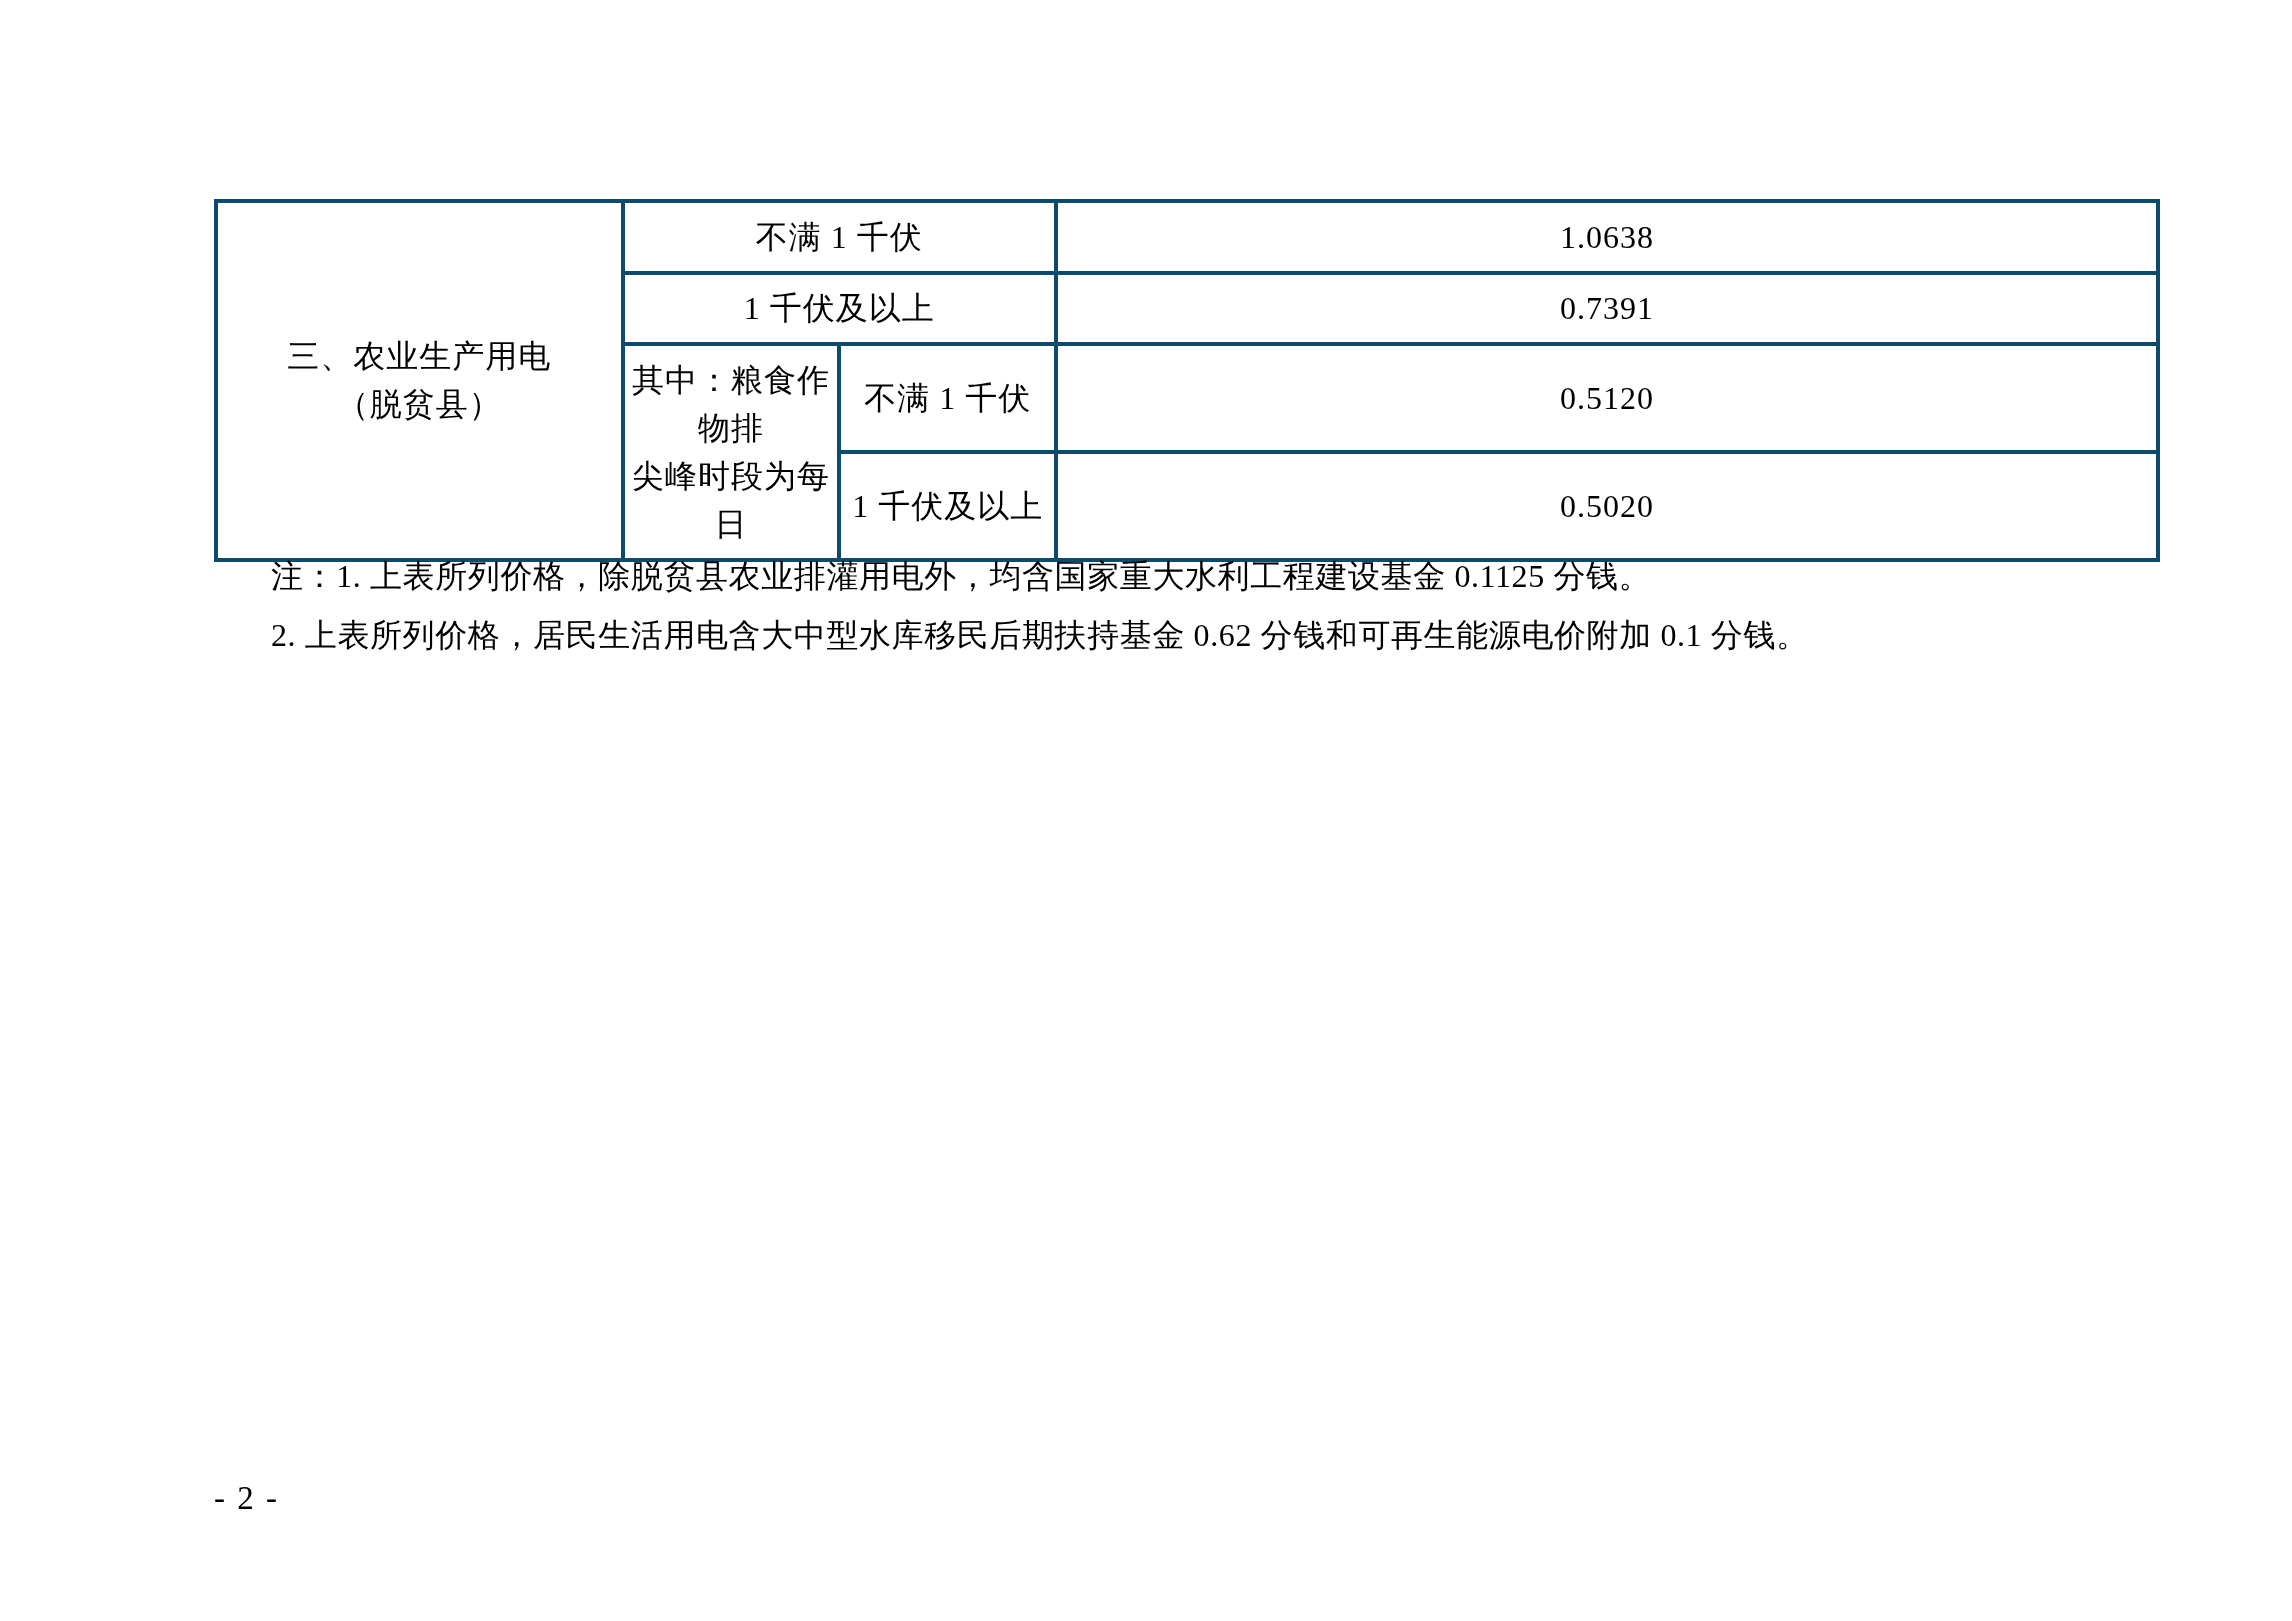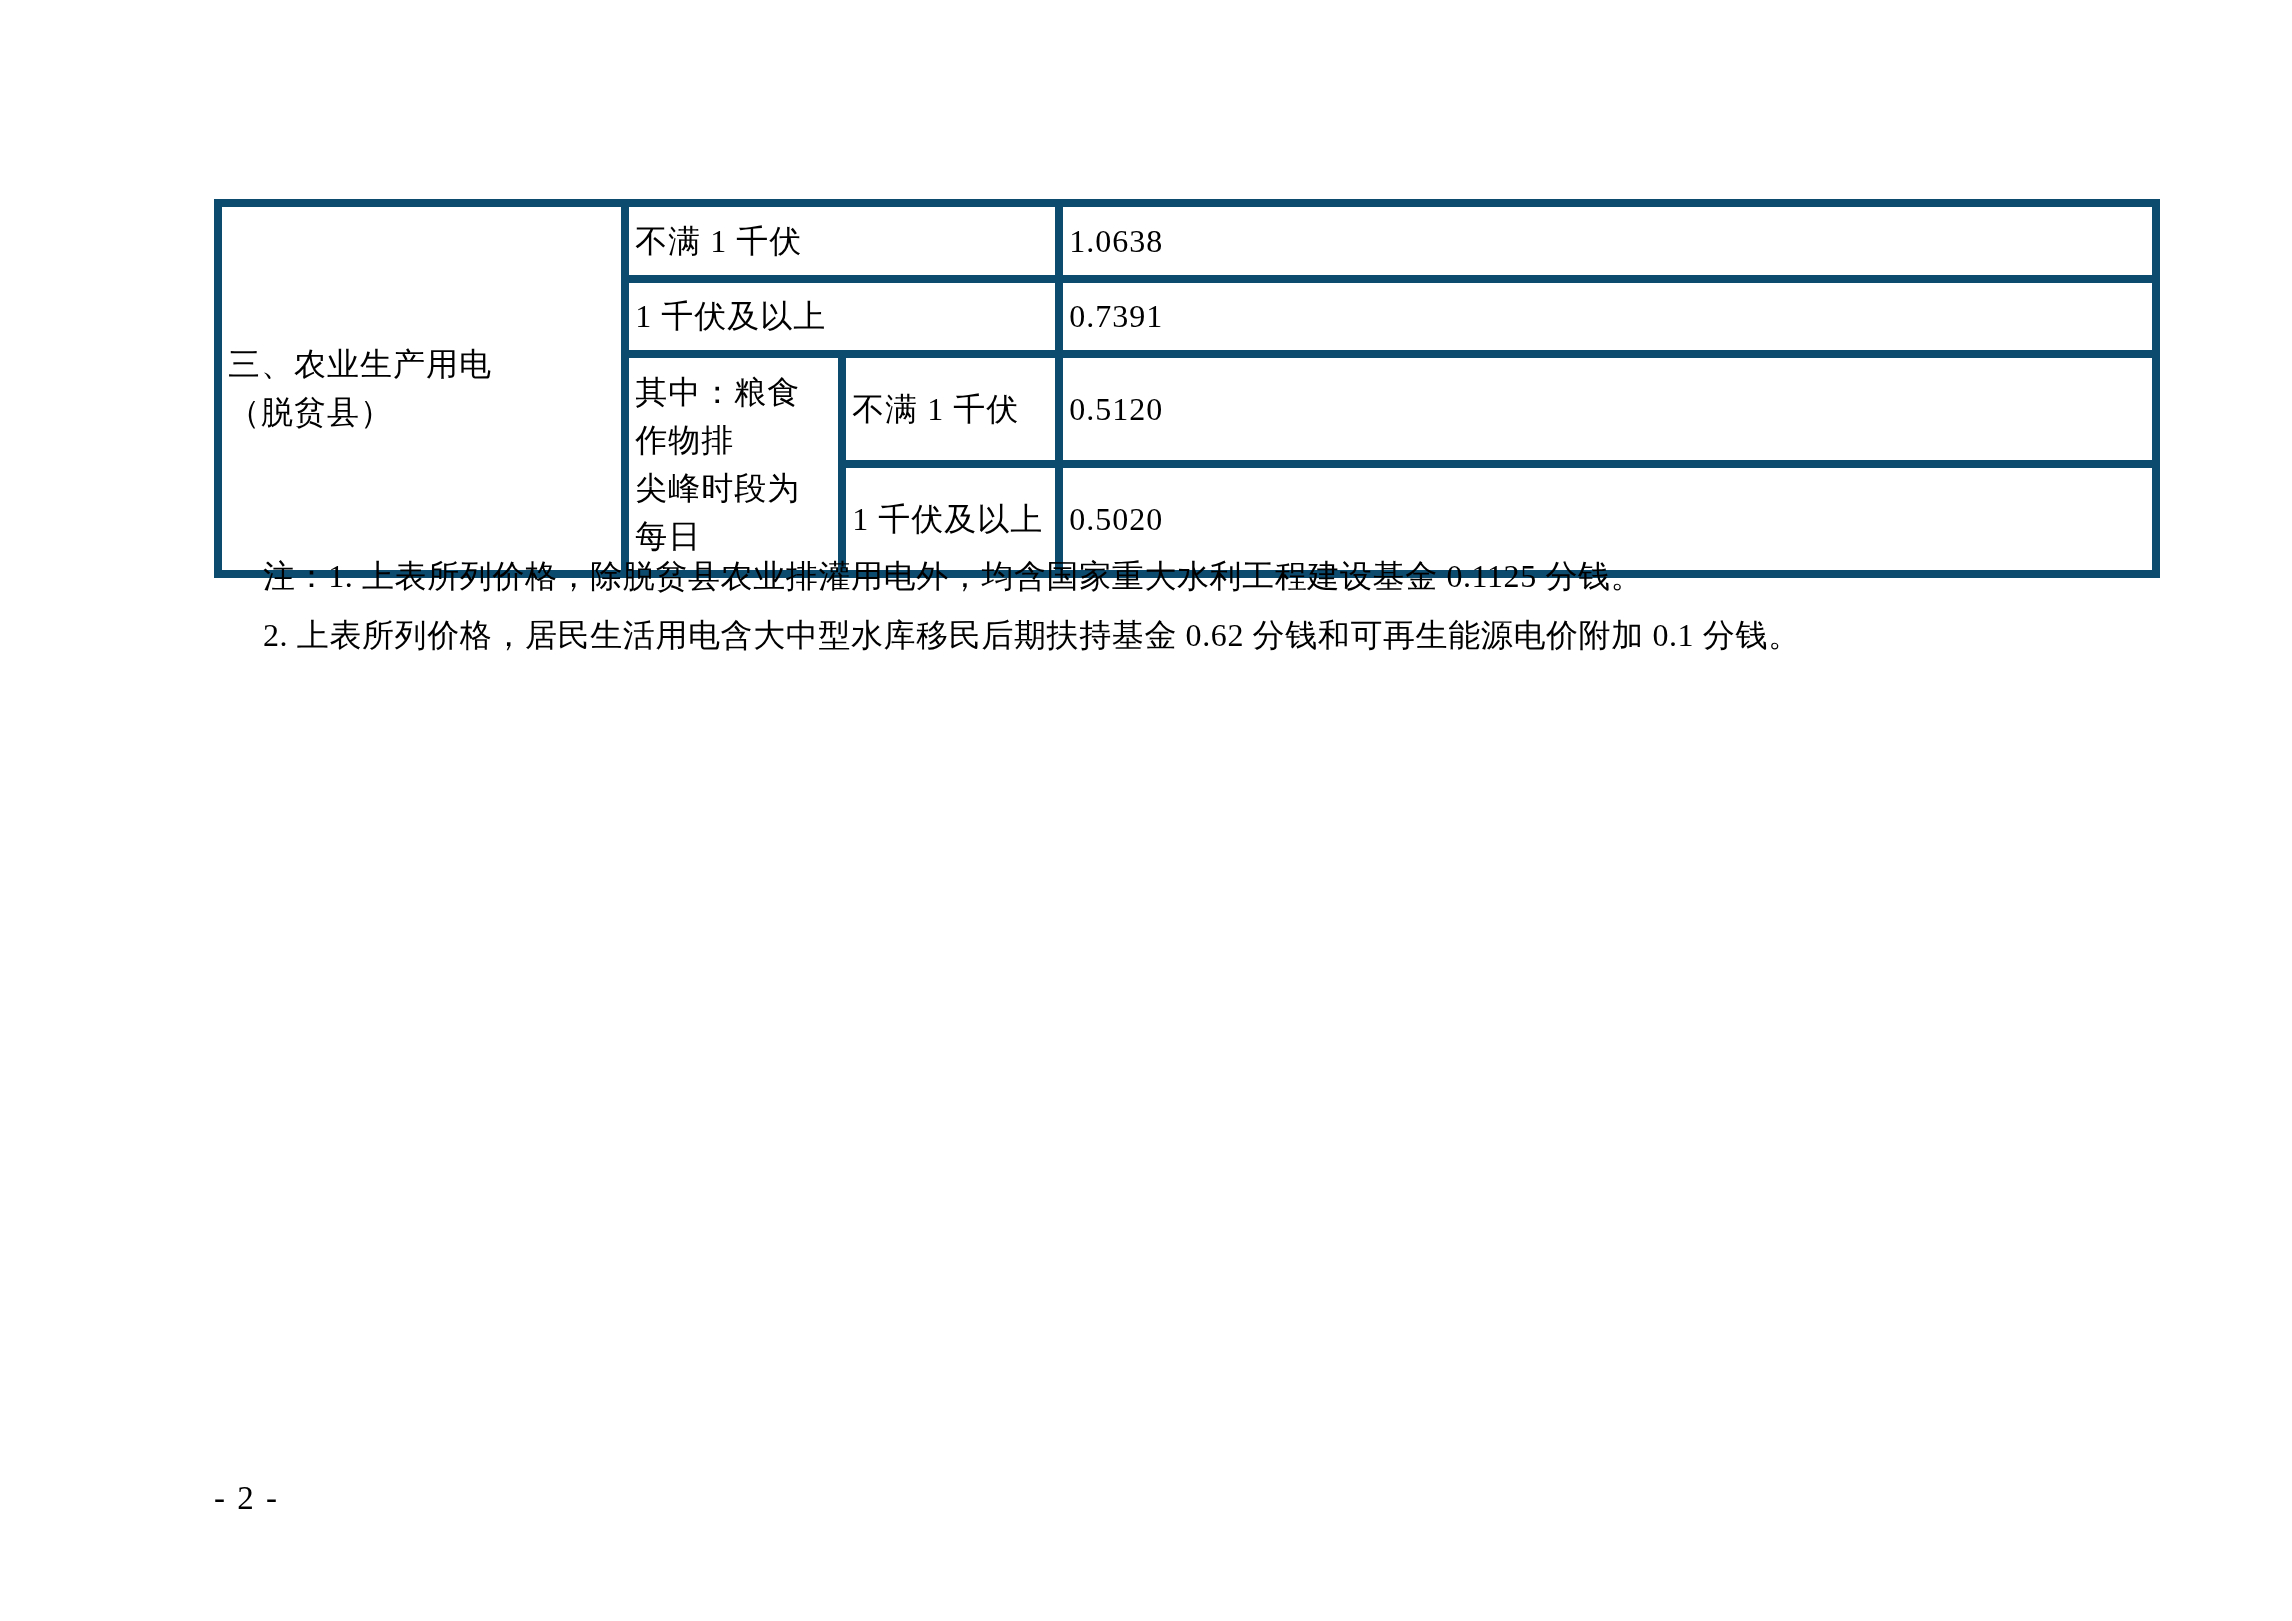--- a/index.html
+++ b/index.html
@@ -24,41 +24,41 @@
   }
   .doc-table {
     position: absolute;
     left: 214px;
     top: 199px;
     width: 1946px;
     border-collapse: collapse;
     table-layout: fixed;
   }
   .doc-table td {
-    border: 8px solid #0c4a6e;
+    border: 4px solid #0c4a6e;
     font-size: 32px;
     line-height: 1.5;
-    text-align: left;
+    text-align: center;
     vertical-align: middle;
     padding: 9.8px 5.9px;
     font-family: "Liberation Serif", "DejaVu Serif", serif;
     letter-spacing: 1px;
   }
   .col-a { width: 348px; margin-left: 32px; }
   .col-b { width: 372px; }
   .col-c { width: 255px; }
   .col-d { width: 970px; }
   .row-h { height: 67px; }
   .cat-cell {
     font-size: 33px;
     line-height: 1.65;
   }
   .notes {
     position: absolute;
-    left: 196px;
+    left: 204px;
     top: 549px;
     width: 1955px;
     font-size: 32px;
     line-height: 1.72;
     letter-spacing: 0.6px;
     text-align: justify;
   }
   .notes p {
     margin: 0 0 3.9px 0;
     text-indent: 0;

